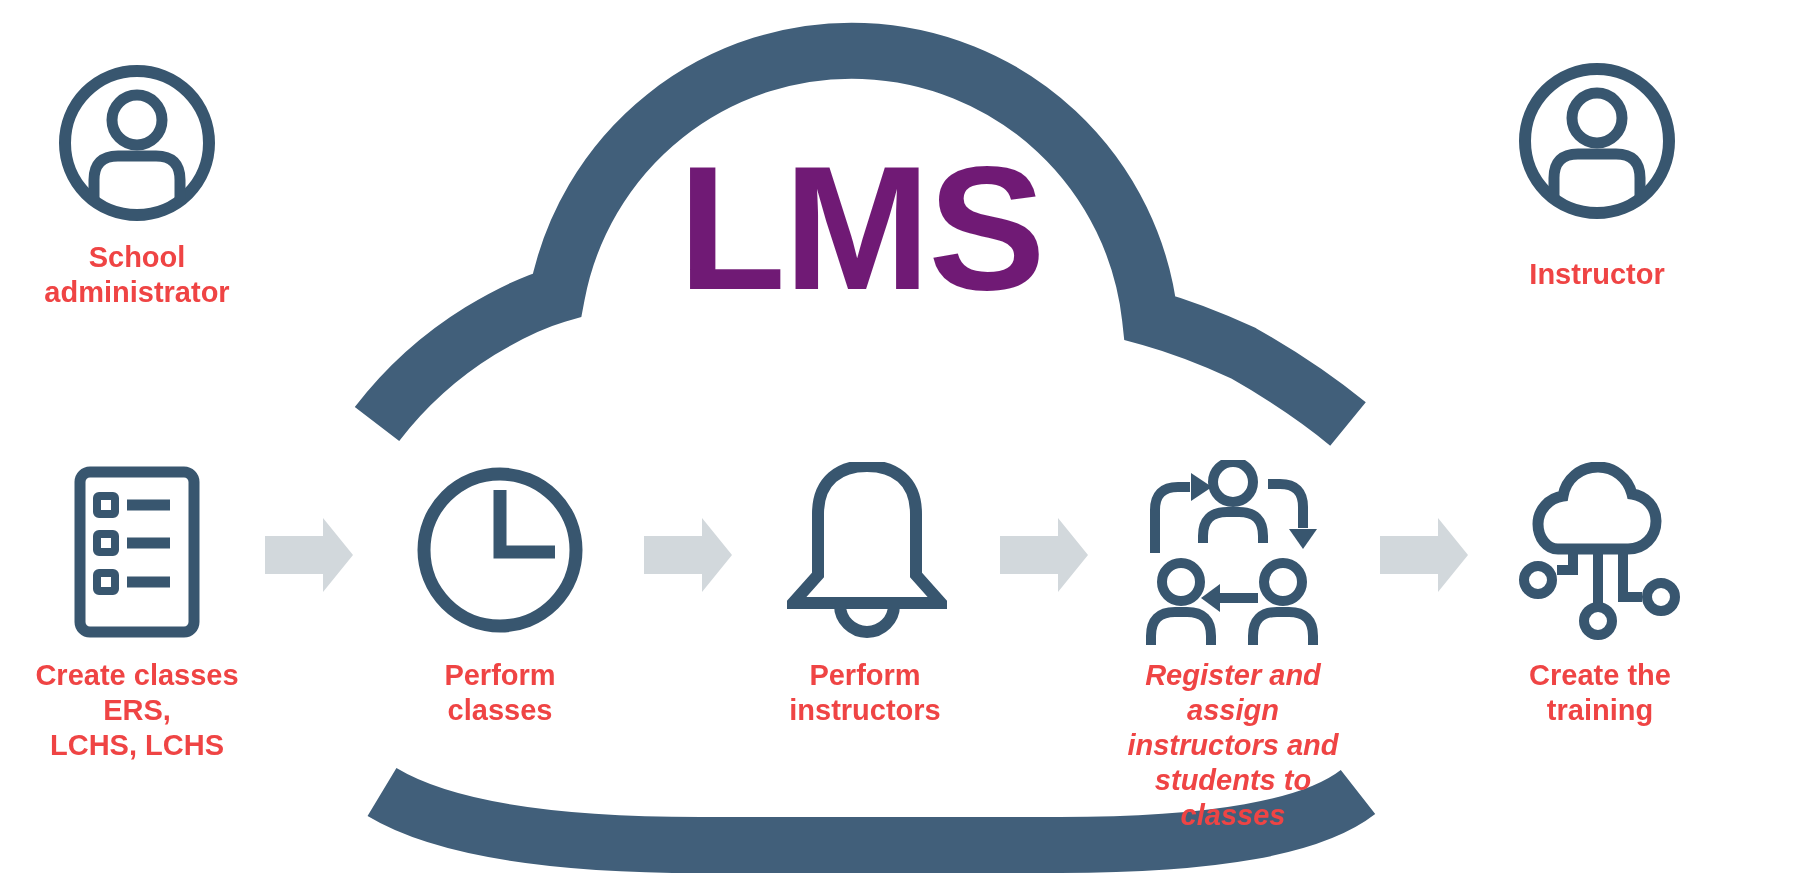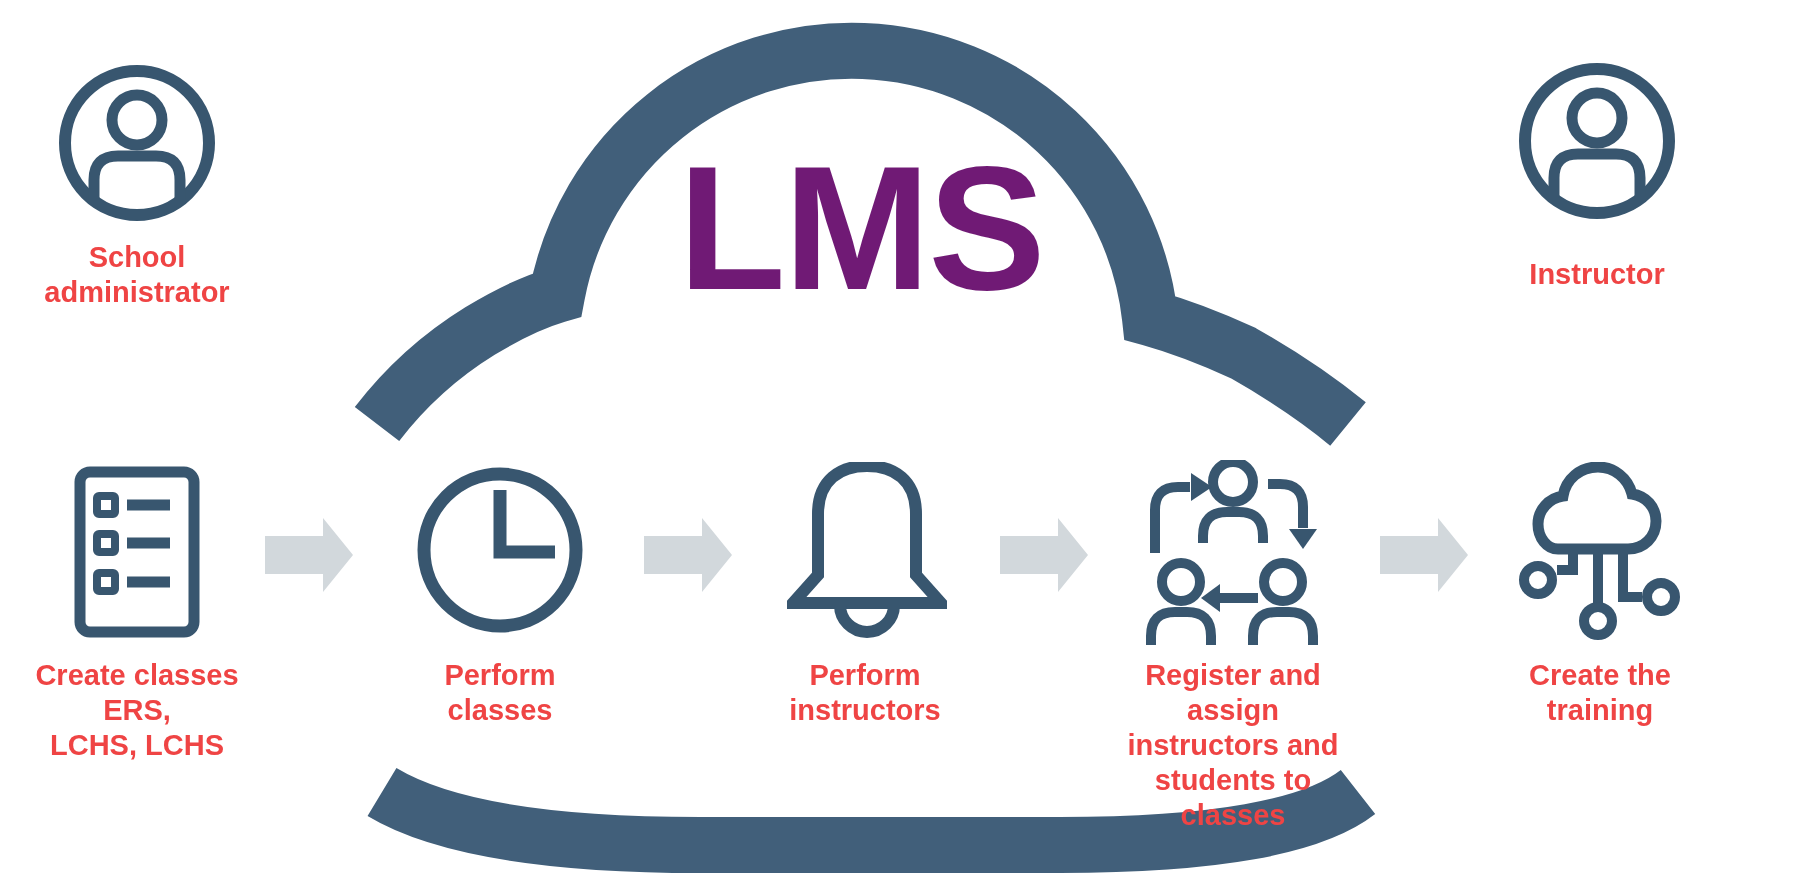--- a/index.html
+++ b/index.html
@@ -92,21 +92,21 @@
 
   <circle class="icon-stroke" stroke-width="10" cx="38" cy="122" r="19"></circle>
   <path class="icon-stroke" stroke-width="10" d="M 8 185 V 176 Q 8 152 32 152 H 44 Q 68 152 68 176 V 185"></path>
 
   <circle class="icon-stroke" stroke-width="10" cx="140" cy="122" r="19"></circle>
   <path class="icon-stroke" stroke-width="10" d="M 110 185 V 176 Q 110 152 134 152 H 146 Q 170 152 170 176 V 185"></path>
 
   <line class="icon-stroke" stroke-width="10" x1="76" y1="138" x2="115" y2="138"></line>
   <polygon class="icon-fill" points="77,124 77,152 58,138"></polygon>
 </svg>
-<div class="abs label" style="left:1103px;top:658px;width:260px;">Register and assign
+<div class="abs label" style="left:1103px;top:658px;width:260px;font-style:italic;">Register and assign
 instructors and
 students to classes</div>
 
 <svg class="abs" style="left:1380px;top:518px;" width="88" height="74" viewBox="0 0 88 74">
   <path class="arrow-fill" d="M0 18 H58 V0 L88 37 L58 74 V56 H0 Z"></path>
 </svg>
 
 <svg class="abs" style="left:1518px;top:462px;" width="165" height="185" viewBox="0 0 165 185">
   <path class="icon-stroke" stroke-width="11" d="M 40 87 H 110 C 126 87 138 75 138 59 C 138 45 128 34 114 32 C 110 16 96 5 80 5 C 62 5 48 17 45 34 C 31 36 20 48 20 62 C 20 76 29 87 40 87 Z"></path>
   <path class="icon-stroke" stroke-width="10" d="M 55 87 V 108 H 39"></path>

